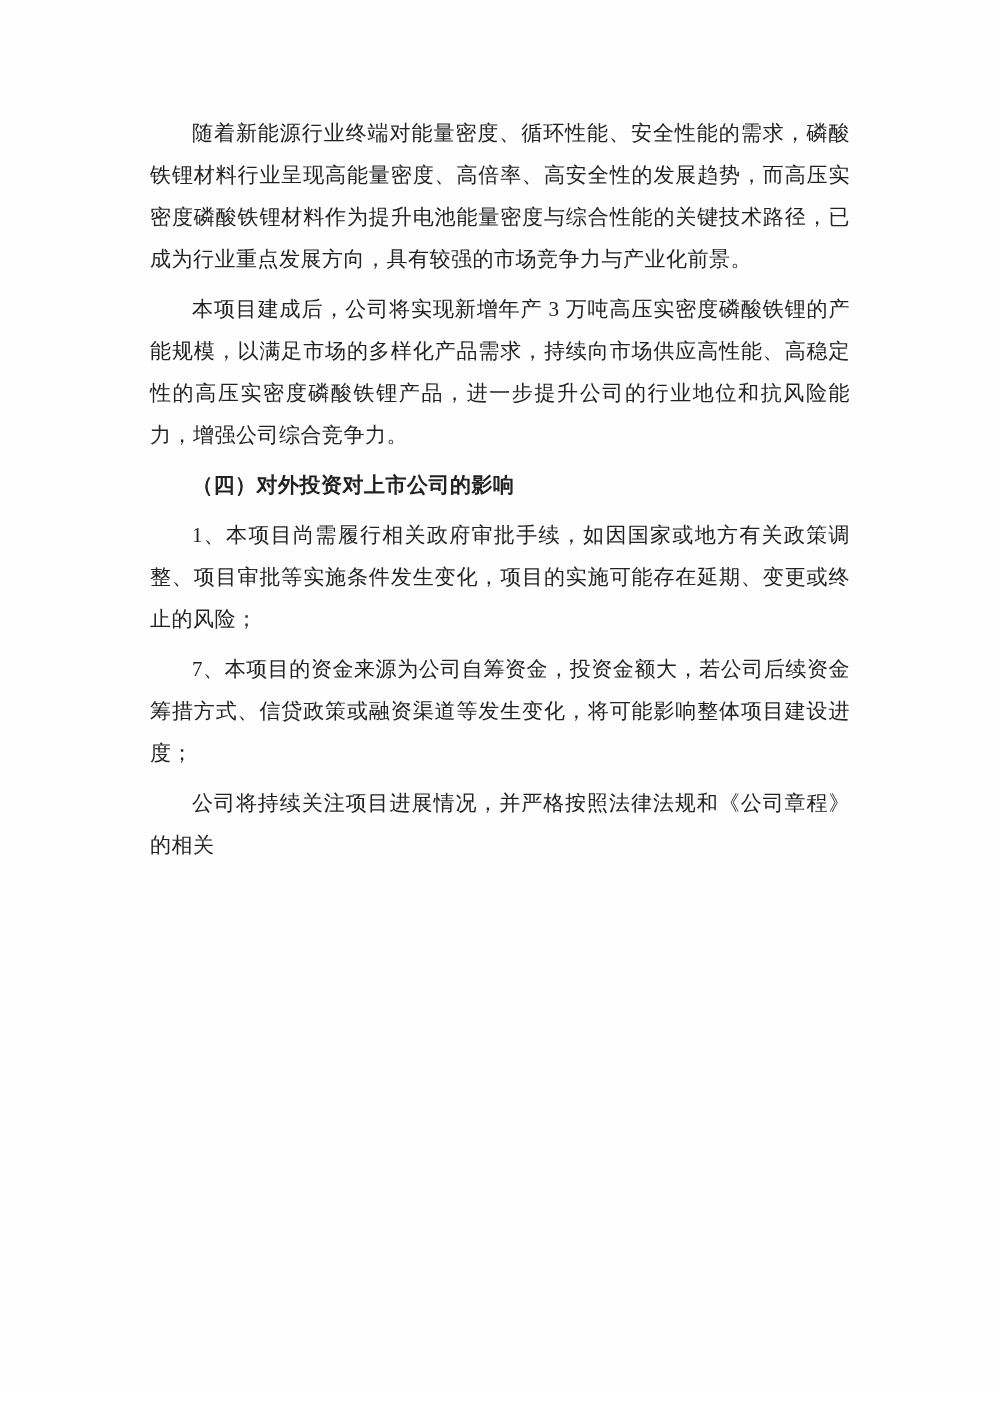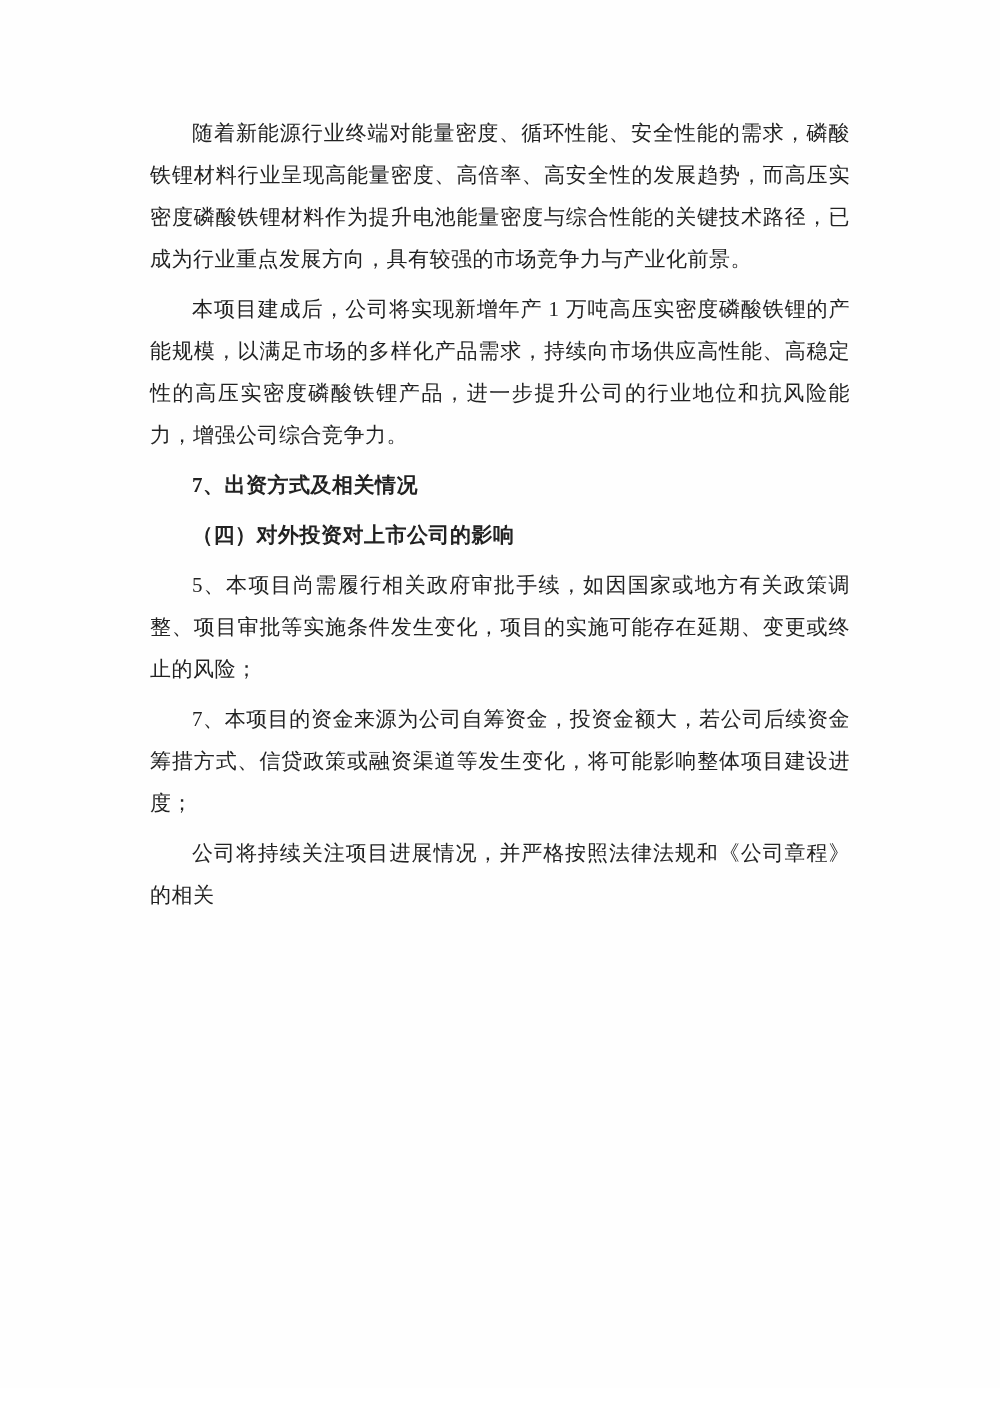--- a/index.html
+++ b/index.html
@@ -39,20 +39,19 @@
     margin: 4px 0 8px 0;
     letter-spacing: 0.5px;
   }
 </style>
 </head>
 <body>
 
 <div class="page">
   <div class="doc">
       <p>随着新能源行业终端对能量密度、循环性能、安全性能的需求，磷酸铁锂材料行业呈现高能量密度、高倍率、高安全性的发展趋势，而高压实密度磷酸铁锂材料作为提升电池能量密度与综合性能的关键技术路径，已成为行业重点发展方向，具有较强的市场竞争力与产业化前景。</p>
-      <p>本项目建成后，公司将实现新增年产 1 万吨高压实密度磷酸铁锂的产能规模，以满足市场的多样化产品需求，持续向市场供应高性能、高稳定性的高压实密度磷酸铁锂产品，进一步提升公司的行业地位和抗风险能力，增强公司综合竞争力。</p>
-      <h2>7、出资方式及相关情况</h2>
+      <p>本项目建成后，公司将实现新增年产 3 万吨高压实密度磷酸铁锂的产能规模，以满足市场的多样化产品需求，持续向市场供应高性能、高稳定性的高压实密度磷酸铁锂产品，进一步提升公司的行业地位和抗风险能力，增强公司综合竞争力。</p>
       <h2>（四）对外投资对上市公司的影响</h2>
-      <p>5、本项目尚需履行相关政府审批手续，如因国家或地方有关政策调整、项目审批等实施条件发生变化，项目的实施可能存在延期、变更或终止的风险；</p>
+      <p>1、本项目尚需履行相关政府审批手续，如因国家或地方有关政策调整、项目审批等实施条件发生变化，项目的实施可能存在延期、变更或终止的风险；</p>
       <p>7、本项目的资金来源为公司自筹资金，投资金额大，若公司后续资金筹措方式、信贷政策或融资渠道等发生变化，将可能影响整体项目建设进度；</p>
       <p>公司将持续关注项目进展情况，并严格按照法律法规和《公司章程》的相关</p>
     </div>
 </div>
 
 </body></html>

